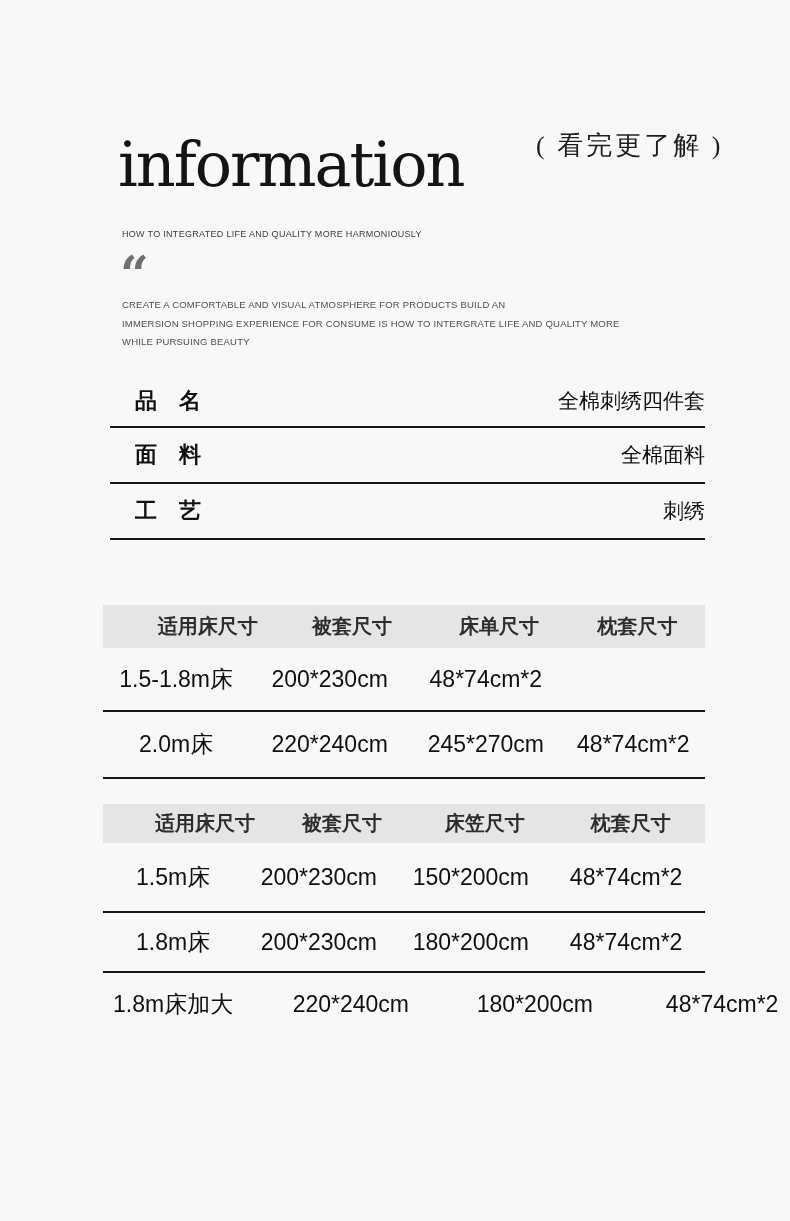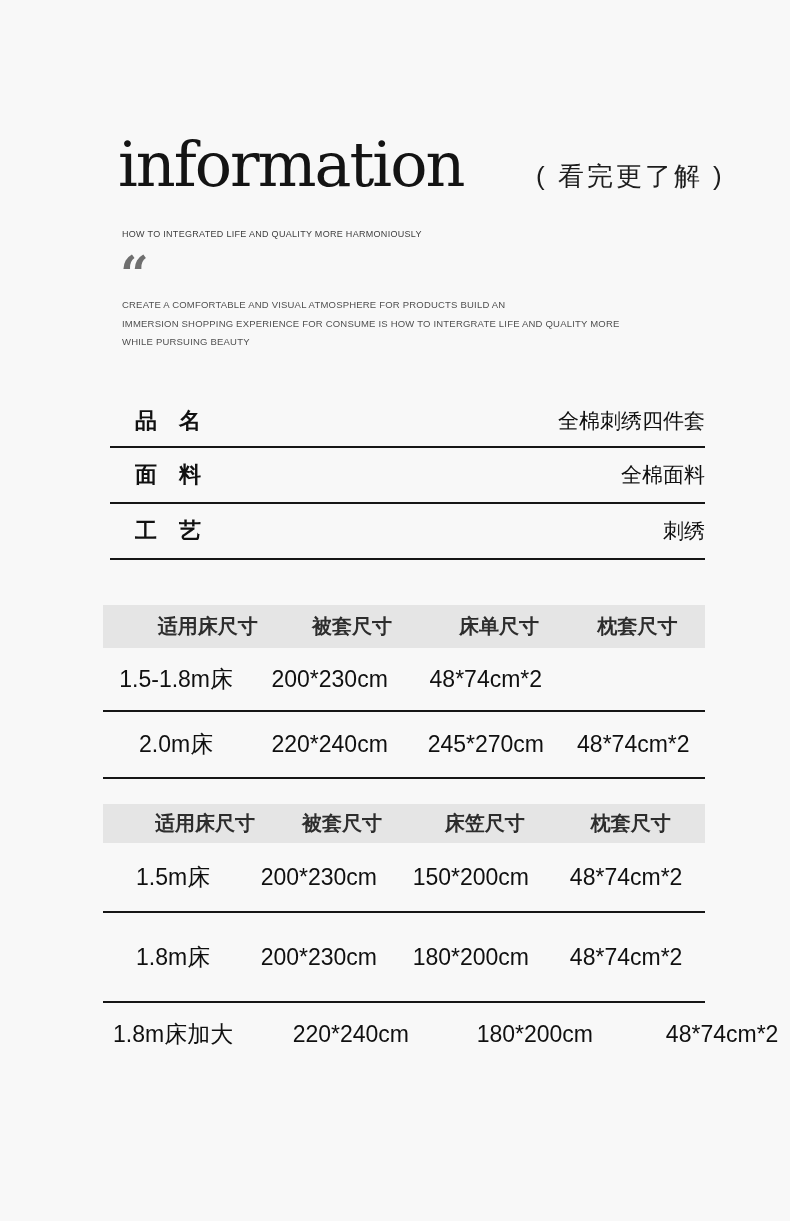--- a/index.html
+++ b/index.html
@@ -20,26 +20,25 @@
     font-family: "DejaVu Serif", serif;
     font-weight: 400;
     font-size: 62px;
     line-height: 66px;
     letter-spacing: -2px;
     color: #141414;
     white-space: nowrap;
   }
   .hero-side-note {
     left: 536px; top: 128px;
-    font-family: Liberation Sans, sans-serif;
+    font-family: Liberation Serif, serif;
     font-size: 26px;
     letter-spacing: 3px;
     color: #1d1d1d;
     white-space: nowrap;
-    margin-top: 31px;
   }
   .tagline {
     left: 122px; top: 229px;
     font-size: 9px;
     letter-spacing: 0.3px;
     color: #3d3d3d;
     white-space: nowrap;
   }
 
   
@@ -54,21 +53,21 @@
   .quote-lines {
     left: 122px; top: 296px;
     font-size: 9.5px;
     letter-spacing: 0.2px;
     line-height: 18.5px;
     color: #4f4f4f;
     white-space: nowrap;
   }
 
   
-  .spec-list { left: 110px; top: 396px; width: 595px; }
+  .spec-list { left: 110px; top: 376px; width: 595px; }
   .spec-row {
     height: 56px;
     border-bottom: 2px solid #161616;
     display: flex;
     justify-content: space-between;
     align-items: center;
     padding-left: 25px;
   }
   .spec-row:first-child { height: 52px; }
   .spec-label {
@@ -107,21 +106,21 @@
   .size-table .cell { white-space: nowrap; }
   #size-table-1 { top: 605px; }
   #size-table-1 .thead { height: 43px; grid-template-columns: 24.3% 26.7% 25.2% 23.8%; }
   #size-table-1 .trow { grid-template-columns: 24.3% 26.7% 25.2% 23.8%; }
   #size-table-1 .trow-0 { height: 64px; }
   #size-table-1 .trow-1 { height: 67px; }
   #size-table-2 { top: 804px; }
   #size-table-2 .thead { height: 39px; grid-template-columns: 23.3% 25.1% 25.4% 26.2%; }
   #size-table-2 .trow { grid-template-columns: 23.3% 25.1% 25.4% 26.2%; }
   #size-table-2 .trow-0 { height: 70px; }
-  #size-table-2 .trow-1 { height: 90px; }
+  #size-table-2 .trow-1 { height: 60px; }
   #size-table-2 .trow-2 { height: 63px; border-bottom: none; gap: 32px; }
 </style>
 </head>
 <body>
 
 <h1 class="abs hero-title">
   <br>
   <span>information</span>
 </h1>
 <div class="abs hero-side-note">( 看完更了解 )</div>

